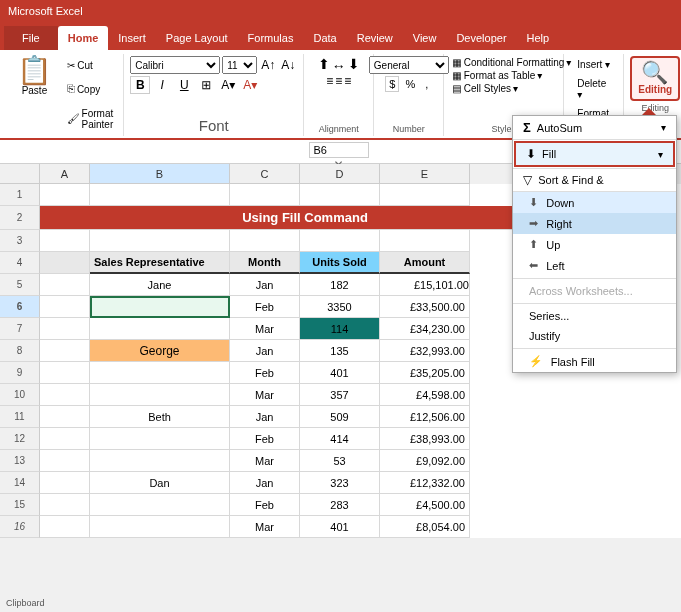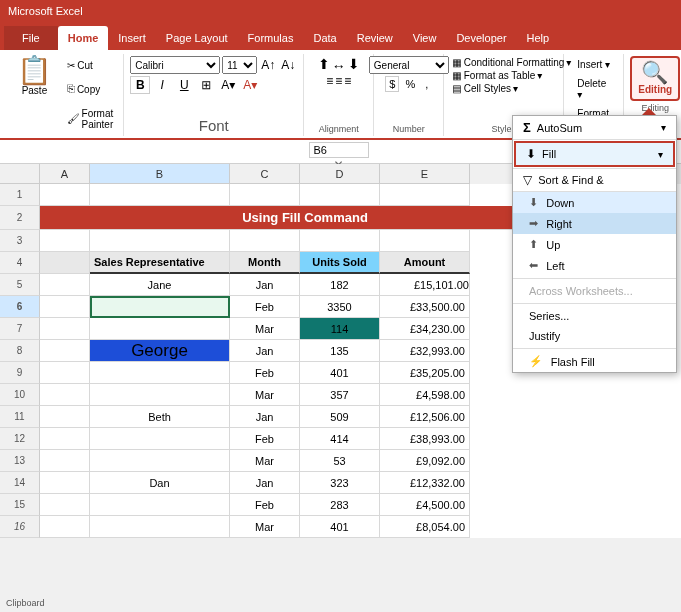--- a/index.html
+++ b/index.html
@@ -208,21 +208,21 @@
       <div style="width:50px; height:22px; border-right:1px solid #d8d8d8; border-bottom:1px solid #d8d8d8; background:white;"></div>
       <div style="width:140px; height:22px; border-right:1px solid #d8d8d8; border-bottom:1px solid #d8d8d8; background:white;"></div>
       <div style="width:70px; height:22px; border-right:1px solid #d8d8d8; border-bottom:1px solid #d8d8d8; background:white; font-size:11px; display:flex; align-items:center; justify-content:center;">Mar</div>
       <div style="width:80px; height:22px; border-right:1px solid #d8d8d8; border-bottom:1px solid #d8d8d8; background:#0f766e; font-size:11px; display:flex; align-items:center; justify-content:center;">114</div>
       <div style="width:90px; height:22px; border-right:1px solid #d8d8d8; border-bottom:1px solid #d8d8d8; background:white; font-size:11px; display:flex; align-items:center; justify-content:flex-end; padding-right:4px;">£34,230.00</div>
     </div>
 
     <div style="display:flex;">
       <div style="width:40px; height:22px; background:#f0f0f0; border-right:1px solid #ccc; border-bottom:1px solid #d8d8d8; display:flex; align-items:center; justify-content:center; font-size:10px; color:#555;">8</div>
       <div style="width:50px; height:22px; border-right:1px solid #d8d8d8; border-bottom:1px solid #d8d8d8; background:white;"></div>
-      <div style="width:140px; height:22px; border-right:1px solid #d8d8d8; border-bottom:1px solid #d8d8d8; background:#1d4ed8; font-size:17px; display:flex; align-items:center; justify-content:center;">George</div>
+      <div style="width:140px; height:22px; border-right:1px solid #d8d8d8; border-bottom:1px solid #d8d8d8; background:#fdba74; font-size:12px; display:flex; align-items:center; justify-content:center;">George</div>
       <div style="width:70px; height:22px; border-right:1px solid #d8d8d8; border-bottom:1px solid #d8d8d8; background:white; font-size:11px; display:flex; align-items:center; justify-content:center;">Jan</div>
       <div style="width:80px; height:22px; border-right:1px solid #d8d8d8; border-bottom:1px solid #d8d8d8; background:white; font-size:11px; display:flex; align-items:center; justify-content:center;">135</div>
       <div style="width:90px; height:22px; border-right:1px solid #d8d8d8; border-bottom:1px solid #d8d8d8; background:white; font-size:11px; display:flex; align-items:center; justify-content:flex-end; padding-right:4px;">£32,993.00</div>
     </div>
 
     <div style="display:flex;">
       <div style="width:40px; height:22px; background:#f0f0f0; border-right:1px solid #ccc; border-bottom:1px solid #d8d8d8; display:flex; align-items:center; justify-content:center; font-size:10px; color:#555;">9</div>
       <div style="width:50px; height:22px; border-right:1px solid #d8d8d8; border-bottom:1px solid #d8d8d8; background:white;"></div>
       <div style="width:140px; height:22px; border-right:1px solid #d8d8d8; border-bottom:1px solid #d8d8d8; background:white;"></div>
       <div style="width:70px; height:22px; border-right:1px solid #d8d8d8; border-bottom:1px solid #d8d8d8; background:white; font-size:11px; display:flex; align-items:center; justify-content:center;">Feb</div>

